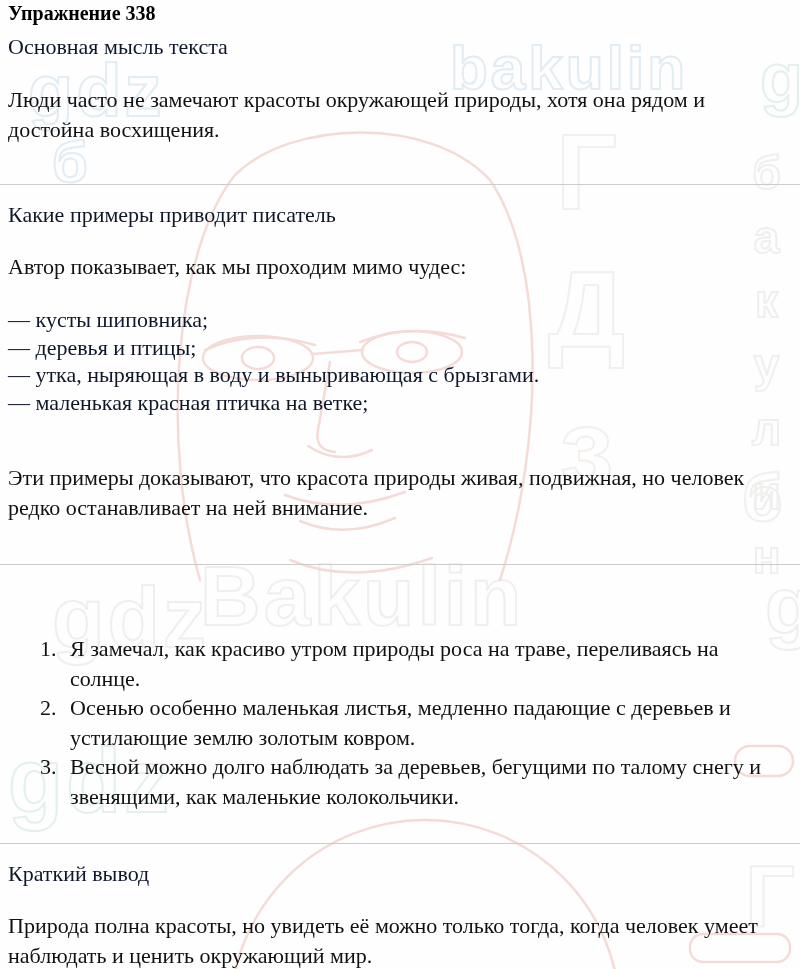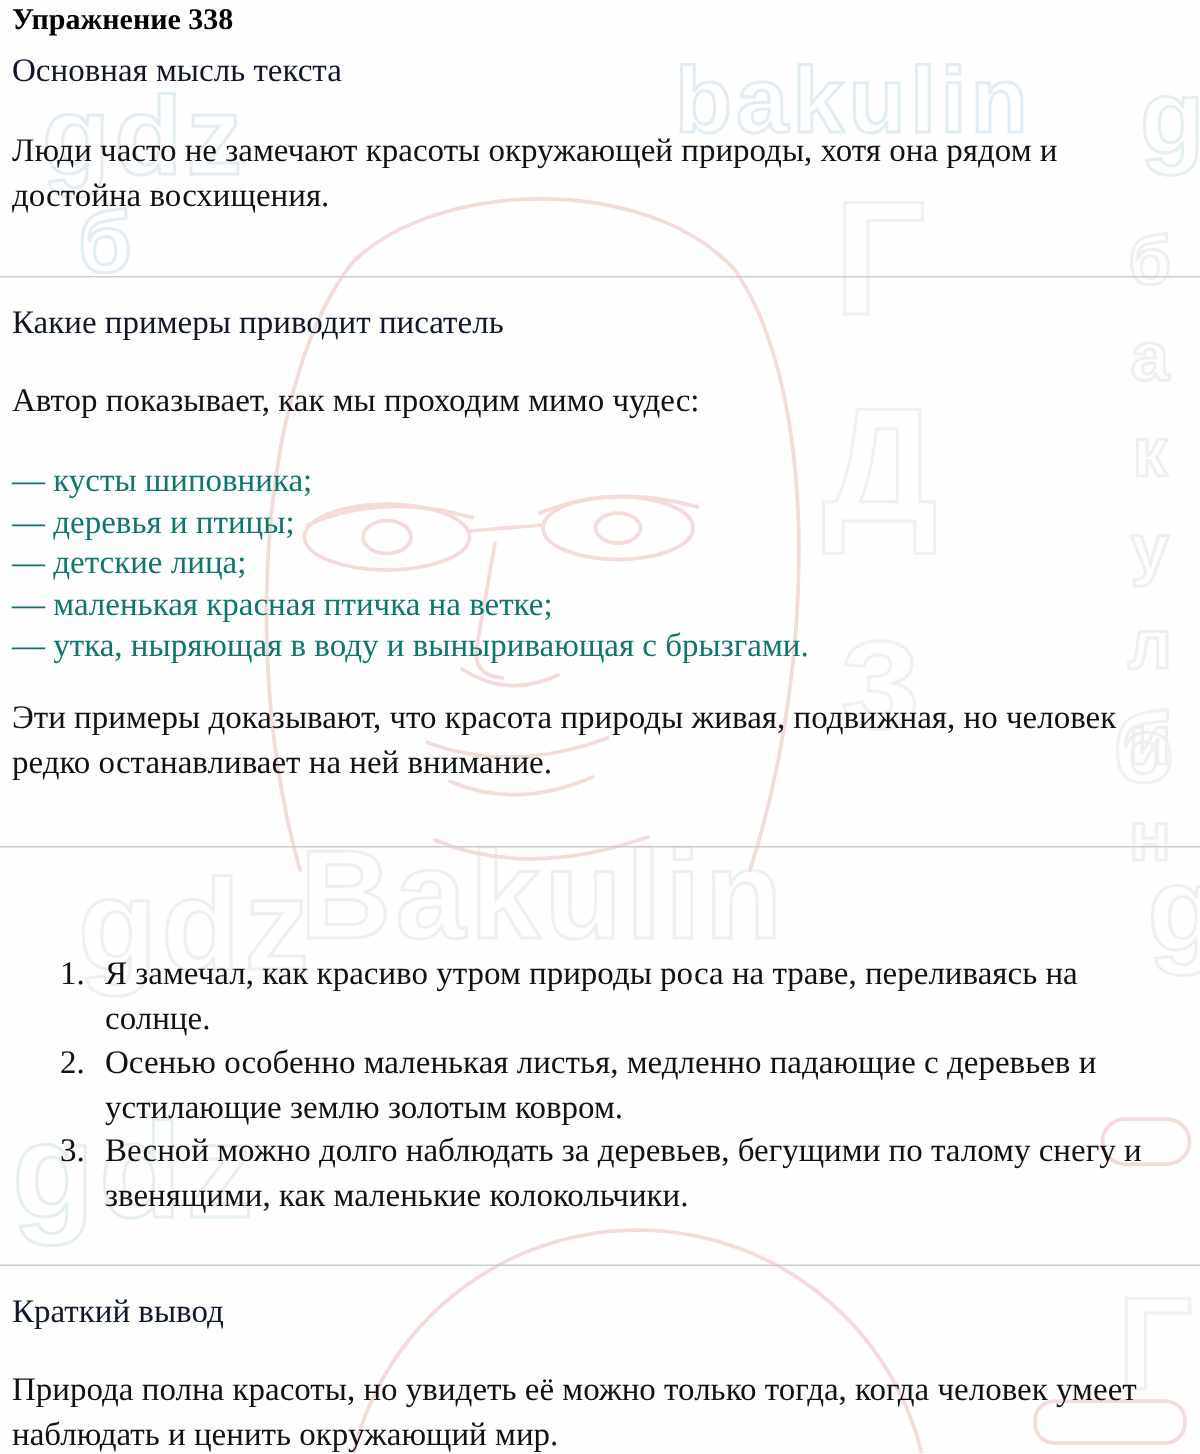--- a/index.html
+++ b/index.html
@@ -40,21 +40,21 @@
   .sec-heading{
     left:8px;
     font-size:22px;color:#0f172a;
   }
   .para{
     left:8px;width:760px;
     font-size:22px;line-height:30px;color:#111;
   }
   .dash-list{
     left:8px;width:760px;
-    font-size:22px;line-height:27.5px;color:#0f766e;
+    font-size:22px;line-height:27.5px;color:#0f172a;
   }
   .divider{
     left:0;width:800px;height:0;
     border-top:1px solid #cccccc;
   }
   .num-list{
     left:8px;width:760px;
     font-size:22px;line-height:29.5px;color:#111;
   }
   .num-item{display:flex;}
@@ -120,23 +120,22 @@
     <div class="abs sec-heading" style="top:34px;">Основная мысль текста</div>
     <div class="abs para" style="top:85px;">Люди часто не замечают красоты окружающей природы, хотя она рядом и достойна восхищения.</div>
 
     <div class="abs divider" style="top:184px;"></div>
 
     <div class="abs para" style="top:252px;">Автор показывает, как мы проходим мимо чудес:</div>
     <div class="abs sec-heading" style="top:202px;">Какие примеры приводит писатель</div>
     <div class="abs dash-list" style="top:306px;">
       <div>— кусты шиповника;</div>
       <div>— деревья и птицы;</div>
-      <div>— детские лица;</div>
+      <div>— утка, ныряющая в воду и выныривающая с брызгами.</div>
       <div>— маленькая красная птичка на ветке;</div>
-      <div>— утка, ныряющая в воду и выныривающая с брызгами.</div>
     </div>
     <div class="abs para" style="top:463px;">Эти примеры доказывают, что красота природы живая, подвижная, но человек редко останавливает на ней внимание.</div>
 
     <div class="abs divider" style="top:564px;"></div>
 
     <div class="abs num-list" style="top:634px;">
       <div class="num-item">
         <span class="num">1.</span>
         <span class="txt">Я замечал, как красиво утром природы роса на траве, переливаясь на солнце.</span>
       </div>

